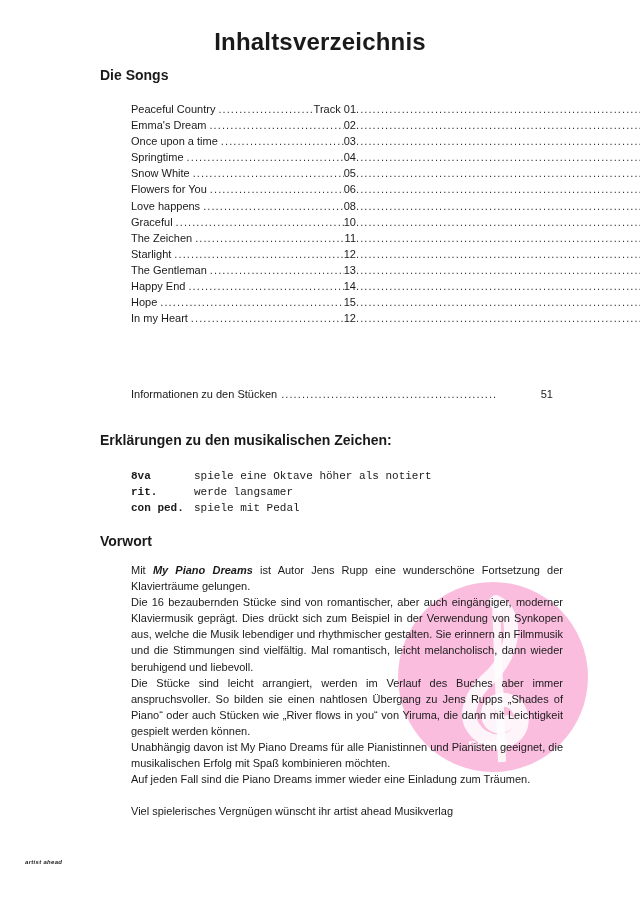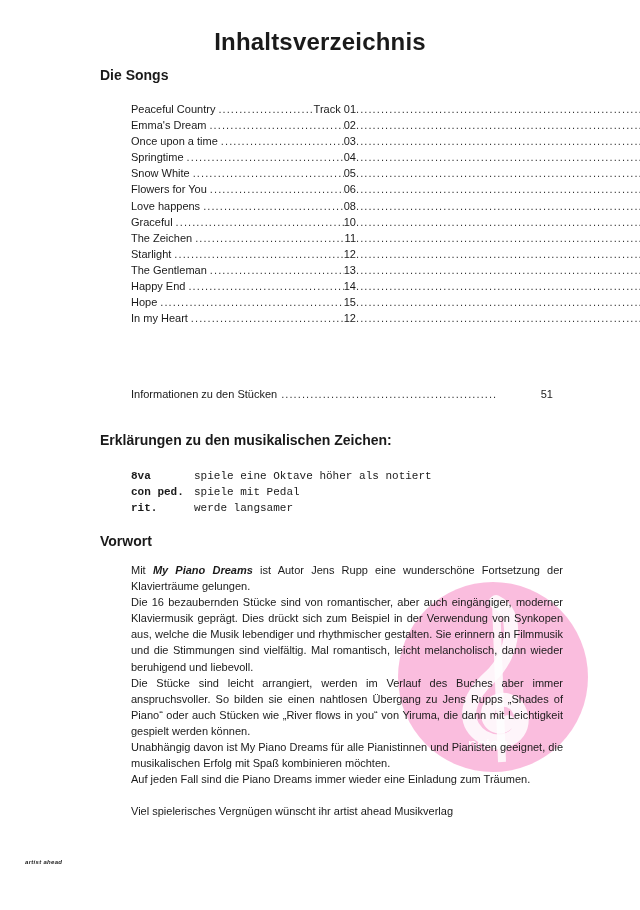--- a/index.html
+++ b/index.html
@@ -202,26 +202,26 @@
   </div>
 
   <div class="h2" style="top:432px">Erklärungen zu den musikalischen Zeichen:</div>
 
   <div class="signs">
     <div class="sign-row">
       <span class="sign-key">8va</span>
       <span>spiele eine Oktave höher als notiert</span>
     </div>
     <div class="sign-row">
+      <span class="sign-key">rit.</span>
+      <span>werde langsamer</span>
+    </div>
+    <div class="sign-row">
       <span class="sign-key">con ped.</span>
       <span>spiele mit Pedal</span>
-    </div>
-    <div class="sign-row">
-      <span class="sign-key">rit.</span>
-      <span>werde langsamer</span>
     </div>
   </div>
 
   <div class="h2" style="top:533px">Vorwort</div>
 
   <div class="preface">
     <p><span>Mit </span><b><i>My Piano Dreams</i></b><span> ist Autor Jens Rupp eine wunderschöne Fortsetzung der Klavierträume gelungen.</span></p>
     <p>Die 16 bezaubernden Stücke sind von romantischer, aber auch eingängiger, moderner Klaviermusik geprägt. Dies drückt sich zum Beispiel in der Verwendung von Synkopen aus, welche die Musik lebendiger und rhythmischer gestalten. Sie erinnern an Filmmusik und die Stimmungen sind vielfältig. Mal romantisch, leicht melancholisch, dann wieder beruhigend und liebevoll.</p>
     <p>Die Stücke sind leicht arrangiert, werden im Verlauf des Buches aber immer anspruchsvoller. So bilden sie einen nahtlosen Übergang zu Jens Rupps  „Shades of Piano“ oder auch Stücken wie „River flows in you“ von Yiruma, die dann mit Leichtigkeit gespielt werden können.</p>
     <p>Unabhängig davon ist My Piano Dreams für alle Pianistinnen und Pianisten geeignet, die musikalischen Erfolg mit Spaß kombinieren möchten.</p>

